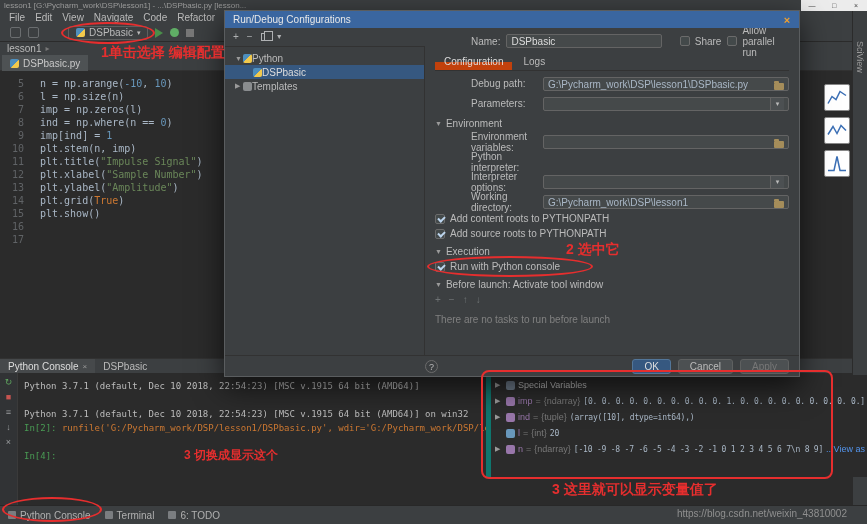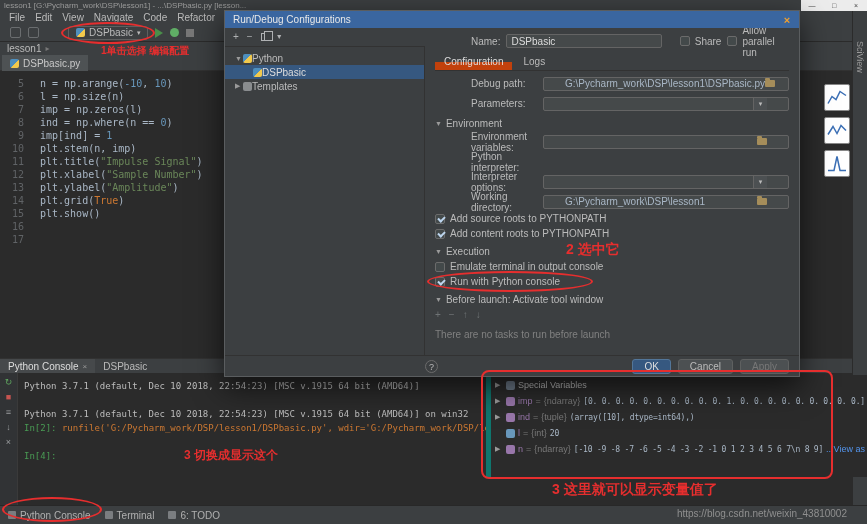--- a/index.html
+++ b/index.html
@@ -110,21 +110,21 @@
   .cbrow{display:flex;align-items:center;gap:5px;}
   .cbx{width:10px;height:10px;border:1px solid #6b6b6b;background:#43494a;border-radius:2px;position:relative;flex-shrink:0;}
   .cbx.checked::after{content:"";position:absolute;left:2px;top:1px;width:5px;height:3px;
                       border-left:2px solid #bdd5ee;border-bottom:2px solid #bdd5ee;transform:rotate(-45deg);}
   .form-tabs{display:flex;gap:2px;margin-top:5px;border-bottom:1px solid #323232;height:16px;}
   .ftab{padding:0 9px;color:#bbb;line-height:14px;}
   .ftab.active{border-bottom:8px solid #c2410c;color:#ddd;}
   .frow{display:flex;align-items:center;margin-top:5px;height:15px;}
   .flabel{width:108px;flex-shrink:0;color:#bbb;padding-left:36px;}
   .ffield{flex:1;height:14px;background:#45494a;border:1px solid #646464;border-radius:2px;
-          padding:0 21px;display:flex;align-items:center;color:#a9b7c6;overflow:hidden;white-space:nowrap;}
+          padding:0 4px;display:flex;align-items:flex-end;color:#a9b7c6;overflow:hidden;white-space:nowrap;}
   .ffield.disabled{background:#3f4244;border-color:#4e4e4e;color:#777;}
   .folder-ic{margin-left:auto;width:10px;height:7px;background:#a58d5a;border-radius:1px;position:relative;flex-shrink:0;}
   .folder-ic::before{content:"";position:absolute;left:0;top:-2px;width:5px;height:2px;background:#a58d5a;border-radius:1px 1px 0 0;}
   .combo-btn{margin-left:auto;width:14px;height:12px;background:#4c5052;border-left:1px solid #646464;
              text-align:center;line-height:12px;font-size:7px;color:#bbb;flex-shrink:0;}
   .sect{margin-top:7px;color:#bbb;display:flex;align-items:center;gap:4px;}
   .sect .chev{width:auto;}
   .cb-line{margin-top:4px;}
   .bl-icons{display:flex;gap:8px;margin-top:4px;color:#6f7375;}
   .empty-tasks{text-align:left;color:#808080;margin-top:9px;}
@@ -424,35 +424,31 @@
       <div class="frow">
         <span class="flabel">Working directory:</span>
         <div class="ffield">
           <span>G:\Pycharm_work\DSP\lesson1</span>
           <span class="folder-ic"></span>
         </div>
       </div>
 
       <label class="cbrow cb-line">
         <span class="cbx checked"></span>
-        <span>Add source roots to PYTHONPATH</span>
+        <span>Add content roots to PYTHONPATH</span>
       </label>
       <label class="cbrow cb-line">
         <span class="cbx checked"></span>
-        <span>Add content roots to PYTHONPATH</span>
+        <span>Add source roots to PYTHONPATH</span>
       </label>
 
       <div class="sect">
         <span class="chev">▼</span>
         <span>Execution</span>
       </div>
-      <label class="cbrow cb-line">
-        <span class="cbx"></span>
-        <span>Emulate terminal in output console</span>
-      </label>
       <label class="cbrow cb-line rel" style="width:150px">
         <span class="cbx checked"></span>
         <span>Run with Python console</span>
         <span class="ann-ellipse inset"></span>
       </label>
 
       <div class="sect">
         <span class="chev">▼</span>
         <span>Before launch: Activate tool window</span>
       </div>
@@ -466,20 +462,20 @@
     </div>
 
     <div class="dlg-bottom">
       <span class="help-btn">?</span>
       <span class="btn primary" style="margin-left:auto">OK</span>
       <span class="btn">Cancel</span>
       <span class="btn dim">Apply</span>
     </div>
   </div>
 
-  <div class="ann-text" style="left:101px;top:44px;font-size:10px;">1单击选择 编辑配置</div>
+  <div class="ann-text" style="left:101px;top:44px;font-size:14px;">1单击选择 编辑配置</div>
   <div class="ann-text" style="left:566px;top:241px;font-size:14px;">2 选中它</div>
   <div class="ann-text" style="left:164px;top:447px;font-size:12px;margin-left:20px;">3 切换成显示这个</div>
   <div class="ann-text" style="left:552px;top:481px;font-size:14px;">3 这里就可以显示变量值了</div>
   <div class="ann-rect" style="left:481px;top:370px;width:352px;height:109px;"></div>
   <div class="ann-ellipse" style="left:2px;top:497px;width:100px;height:25px;"></div>
 
 </div>
 
 </body></html>

